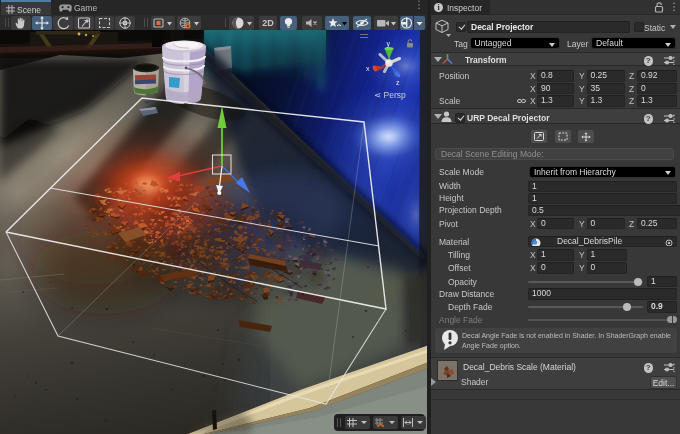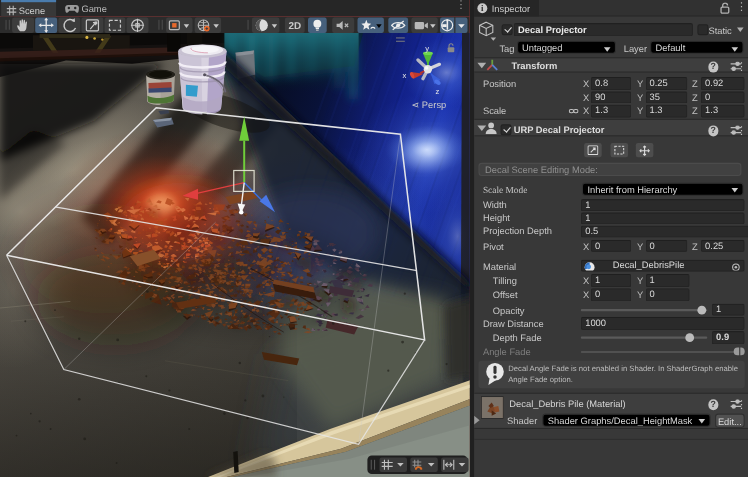--- a/index.html
+++ b/index.html
@@ -1,20 +1,20 @@
 <!DOCTYPE html>
 <html><head>
 <meta charset="utf-8">
 <style>
   * { margin:0; padding:0; box-sizing:border-box; }
   html,body { width:680px; height:434px; overflow:hidden; background:#383838;
     font-family:"Liberation Sans", sans-serif; }
   #root { position:relative; width:680px; height:434px; background:#202020; }
   
-  #scene { position:absolute; left:0; top:0; width:427px; height:434px; background:#ef4444; overflow:hidden; }
+  #scene { position:absolute; left:0; top:0; width:427px; height:434px; background:#f0abfc; overflow:hidden; }
   #scene-tabs { position:absolute; left:0; top:0; width:429px; height:15px; background:#262626; }
   .tab { position:absolute; top:0; height:15px; font-size:8.5px; color:#cfcfcf; }
   #tab-scene { left:1px; width:50px; background:#383838; border-top:2px solid #4a7cad; }
   #tab-scene span { position:absolute; left:16px; top:2.5px; }
   #tab-game  { left:56px; width:52px; }
   #tab-game span { position:absolute; left:18px; top:3px; color:#bcbcbc; }
   #scene-toolbar { position:absolute; left:0; top:15px; width:429px; height:15px; background:#2b2b2b; }
   .tbtn { position:absolute; top:1px; height:14px; background:#3c3c3c; border-radius:2px; }
   .tbtn.sel { background:#46607c; }
   .grip { position:absolute; top:3px; width:1px; height:9px; background:#4a4a4a; }
@@ -2194,21 +2194,21 @@
       </svg>
     <svg style="position:absolute;left:149.5px;top:131.5px;" width="10" height="10" viewBox="0 0 10 10">
         <g stroke="#dcdcdc" stroke-width="1" fill="none">
           <path d="M5 1 L5 9 M1 5 L9 5"></path>
           <path d="M3.8 2 L5 0.8 L6.2 2 M3.8 8 L5 9.2 L6.2 8 M2 3.8 L0.8 5 L2 6.2 M8 3.8 L9.2 5 L8 6.2"></path>
         </g>
       </svg>
 
     <div style="position:absolute;left:4px;top:147.5px;width:239px;height:12px;background:#414141;border:1px solid #4b4b4b;border-radius:3px;color:#909090;font-size:8.5px;line-height:11px;padding-left:5px;">Decal Scene Editing Mode:</div>
 
-    <div class="lbl" style="left:8px;top:167px;font-family:Liberation Serif, serif;">Scale Mode</div>
+    <div class="lbl" style="left:8px;top:167px;">Scale Mode</div>
     <div class="drop" style="left:98px;top:165.5px;width:147px;height:12px;line-height:11px;">Inherit from Hierarchy<span class="arr" style="top:4px;"></span></div>
     <div class="lbl" style="left:8px;top:181px;">Width</div>
     <div class="fld" style="left:97px;top:180.5px;width:149px;">1</div>
     <div class="lbl" style="left:8px;top:193px;">Height</div>
     <div class="fld" style="left:97px;top:192.5px;width:149px;">1</div>
     <div class="lbl" style="left:8px;top:205px;">Projection Depth</div>
     <div class="fld" style="left:97px;top:204.5px;width:165px;">0.5</div>
     <div class="lbl" style="left:8px;top:218.5px;">Pivot</div>
     <div class="axl" style="left:99px;top:218.5px;">X</div>
       <div class="fld" style="left:106px;top:217.5px;width:37px;">0</div>
@@ -2266,30 +2266,29 @@
     <div class="hdr" style="top:357px;height:33px;background:#3e3e3e;"></div>
     <div style="position:absolute;left:6px;top:359.5px;width:21px;height:21px;background:#6e6256;border:1px solid #2c2c2c;overflow:hidden;">
       <svg width="21" height="21" viewBox="0 0 21 21">
           <rect width="21" height="21" fill="#7b7268"></rect>
           <path d="M5 13 L9 7 L13 12 L10 15 Z" fill="#7a4526"></path>
           <path d="M11 9 L15 8 L16 13 L12 14 Z" fill="#8a4e2a"></path>
           <path d="M6 8 L9 5 L11 8 L8 10 Z" fill="#5e3018"></path>
           <path d="M9 12 L13 15 L9 17 Z" fill="#4e2812"></path>
         </svg>
     </div>
-    <div class="lbl" style="left:32px;top:362px;font-size:8.5px;color:#d6d6d6;">Decal_Debris Pile (Material)</div>
+    <div class="lbl" style="left:32px;top:362px;font-size:8.5px;color:#d6d6d6;">Decal_Debris Scale (Material)</div>
     <div class="hicons" style="top:362px;right:27px;"><span style="display:inline-block;width:9.5px;height:9.5px;border-radius:50%;background:#c4c4c4;color:#383838;font-size:8px;font-weight:bold;text-align:center;line-height:10px;">?</span></div>
     <svg style="position:absolute;left:233px;top:363px;" width="10" height="9" viewBox="0 0 10 9">
       <g stroke="#bdbdbd" stroke-width="1.1">
           <path d="M0 2 L10 2 M0 6.5 L10 6.5"></path>
           <circle cx="6.5" cy="2" r="1.5" fill="#bdbdbd"></circle>
           <circle cx="3" cy="6.5" r="1.5" fill="#bdbdbd"></circle>
         </g>
     </svg>
     <div class="hicons" style="top:362px;right:1px;font-size:10px;">⋮</div>
     <div style="position:absolute;left:0px;top:378px;width:0;height:0;border-top:4px solid transparent;border-bottom:4px solid transparent;border-left:5px solid #999;"></div>
     <div class="lbl" style="left:30px;top:377px;">Shader</div>
-    <div class="drop" style="left:62px;top:375.5px;width:153px;height:12px;line-height:11px;">Shader Graphs/Decal_HeightMask<span class="arr" style="top:4px;"></span></div>
     <div style="position:absolute;left:219px;top:375.5px;width:27px;height:13px;background:#515151;border:1px solid #303030;border-radius:3px;color:#dadada;font-size:8.5px;text-align:center;line-height:12px;">Edit...</div>
 
     <div style="position:absolute;left:0;top:399px;width:249px;height:1px;background:#2e2e2e;"></div>
   </div>
 </div>
 
 </body></html>

